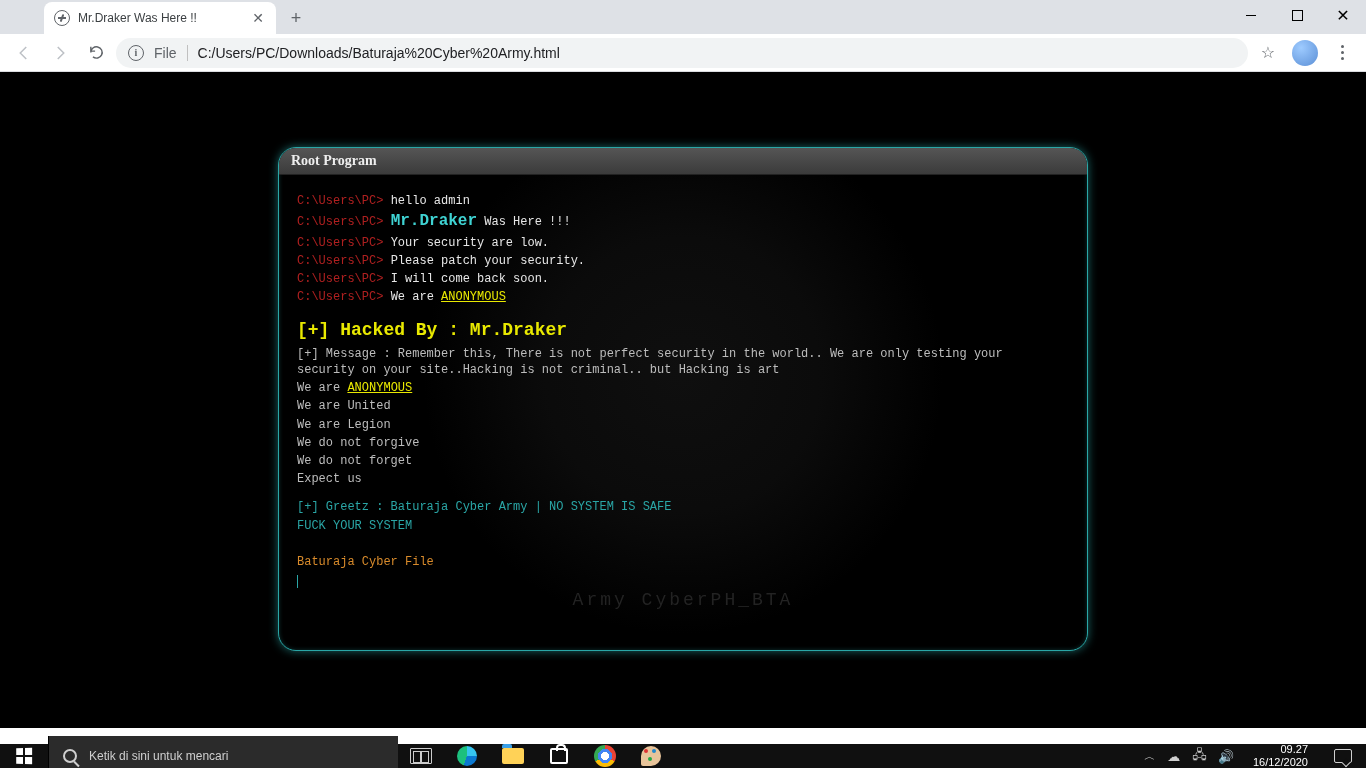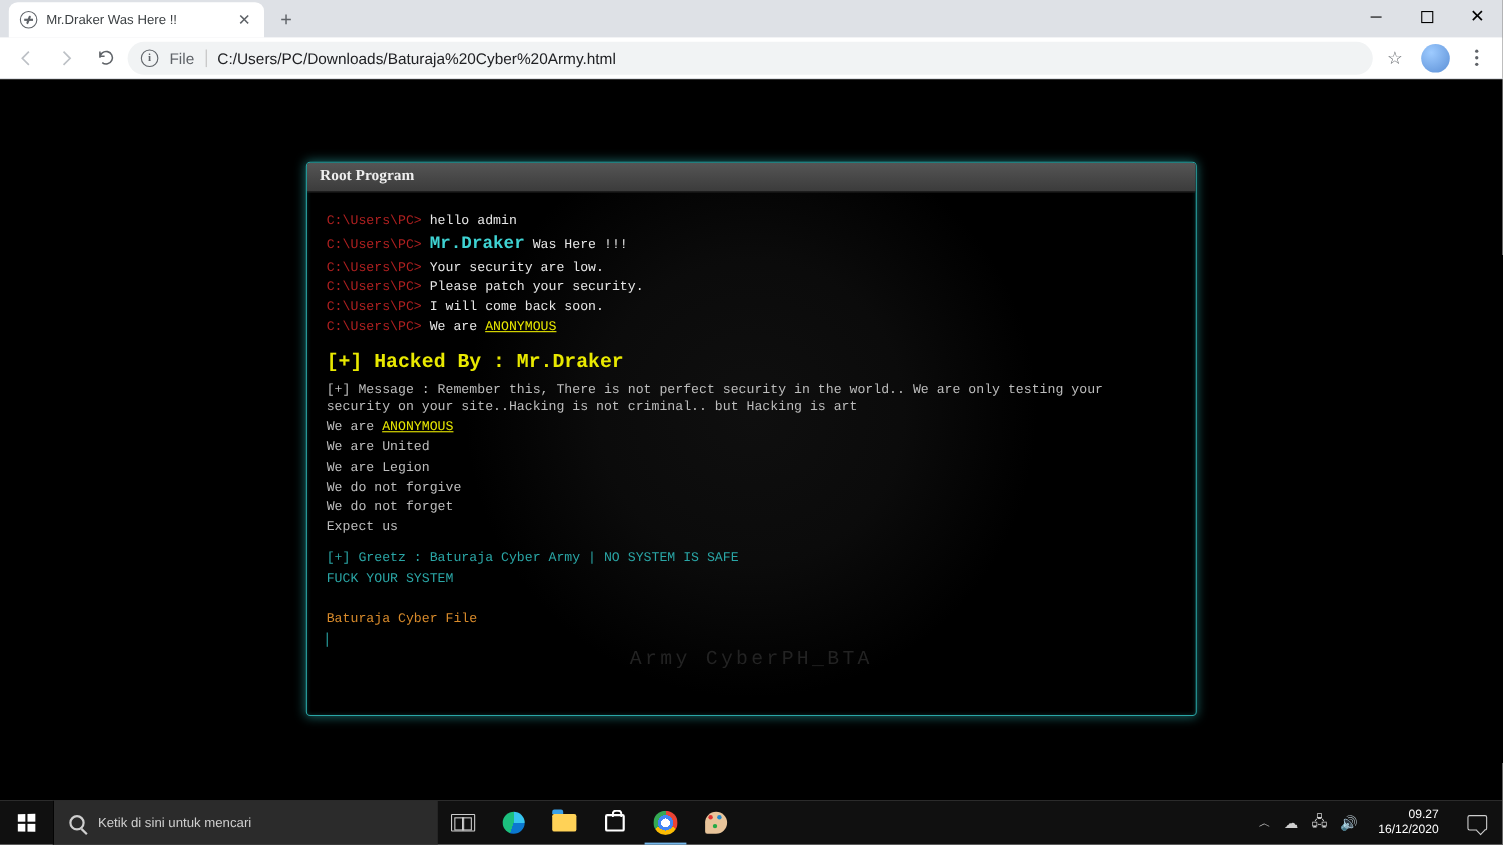--- a/index.html
+++ b/index.html
@@ -12,20 +12,21 @@
     position: relative;
   }
 
   
   .titlebar {
     height: 34px;
     background: #dee1e6;
     display: flex;
     align-items: flex-end;
     position: relative;
+    padding-left: 36px;
   }
   .tab {
     height: 32px;
     width: 232px;
     margin-left: 8px;
     background: #ffffff;
     border-top-left-radius: 8px;
     border-top-right-radius: 8px;
     display: flex;
     align-items: center;
@@ -119,21 +120,21 @@
     background: #000000;
     display:flex;
     align-items:flex-start;
     justify-content:center;
     padding-top: 75px;
   }
 
   .console {
     width: 810px;
     border: 1px solid #2aa6a6;
-    border-radius: 4px;
+    border-radius: 18px;
     box-shadow: 0 0 10px rgba(42,166,166,0.6), inset 0 0 4px rgba(42,166,166,0.3);
     background: #000;
     overflow:hidden;
     position:relative;
   }
   .console-header {
     background: linear-gradient(#555,#3b3b3b);
     color:#eee;
     font-weight:bold;
     font-size:14px;
@@ -174,21 +175,21 @@
   .cursor {
     display:inline-block; width:1px; height:13px; background:#2aa6a6;
     vertical-align:bottom; margin-left:0px;
     animation: blink 1s step-end infinite;
   }
   @keyframes blink { 50% {opacity:0;} }
 
   
   .taskbar {
     position:absolute; left:0; right:0; bottom:0;
-    height:40px;
+    height:24px;
     background:#101010;
     display:flex;
     align-items:center;
     color:#fff;
     font-size:12px;
   }
   .startbtn {
     width:48px;height:40px;display:flex;align-items:center;justify-content:center;
   }
   .winlogo {

